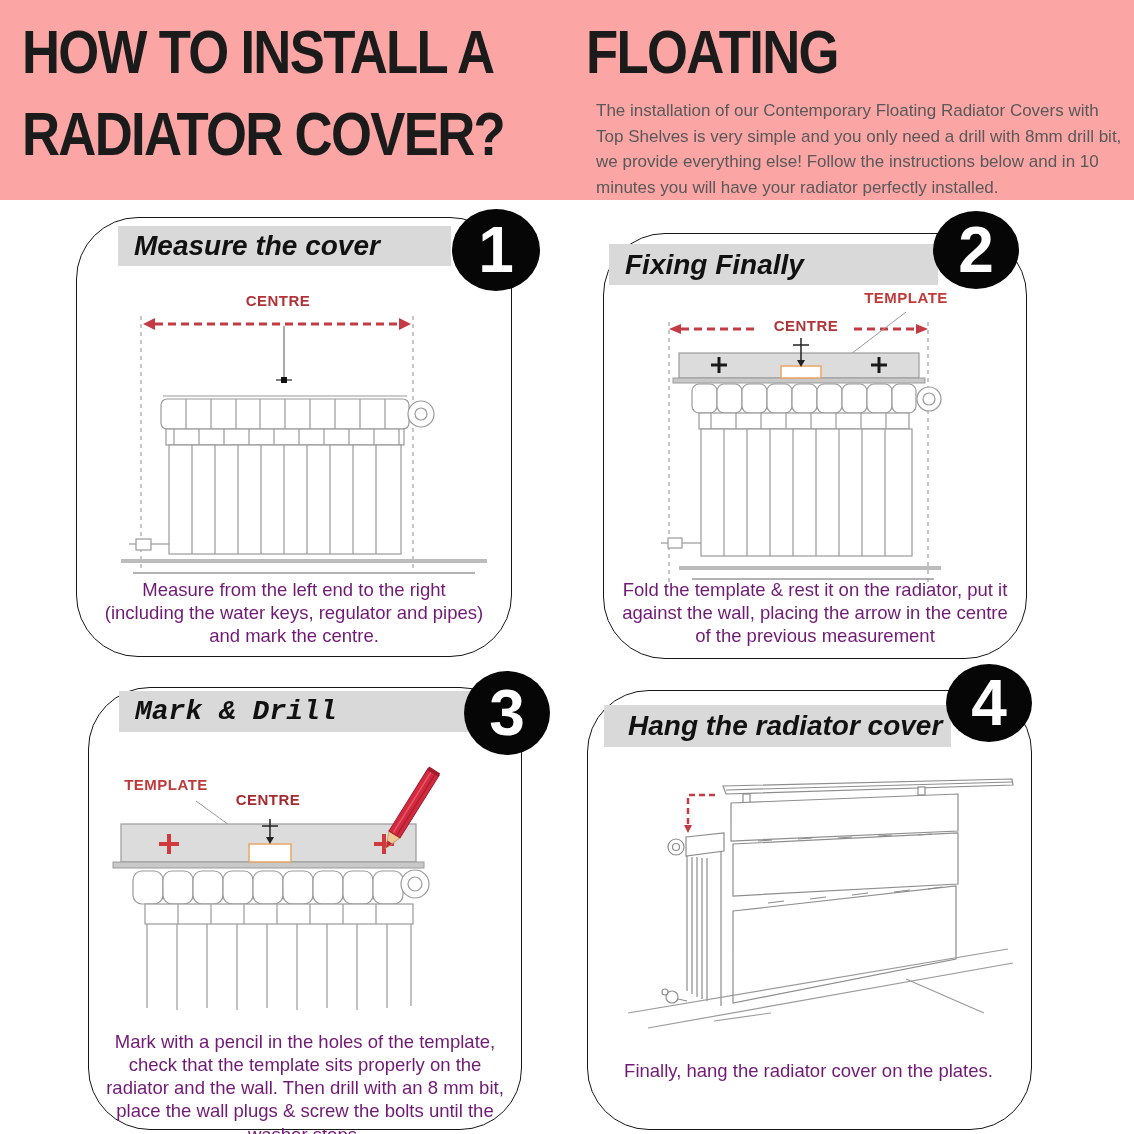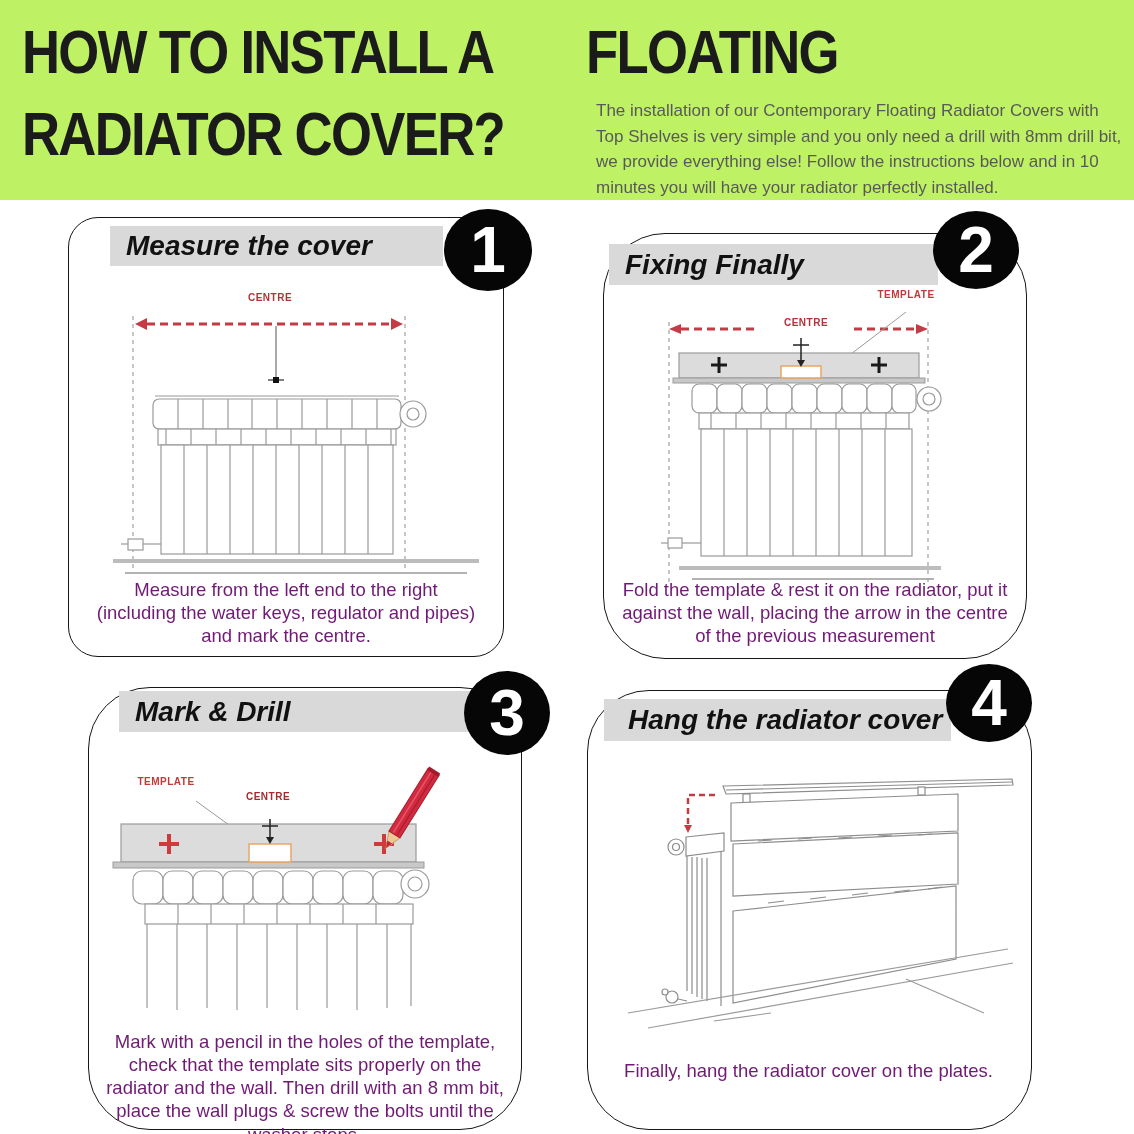--- a/index.html
+++ b/index.html
@@ -3,51 +3,51 @@
 <meta charset="utf-8">
 <style>
   html,body{margin:0;padding:0;}
   body{
     width:1134px;height:1134px;position:relative;overflow:hidden;
     background:#ffffff;
     font-family:"Liberation Sans","DejaVu Sans",sans-serif;
     -webkit-font-smoothing:antialiased;
   }
   
-  .hdr{position:absolute;left:0;top:0;width:1134px;height:200px;background:#bef264;}
+  .hdr{position:absolute;left:0;top:0;width:1134px;height:200px;background:#fca5a5;}
   .title{
     position:absolute;color:#1b1b1b;font-weight:700;font-size:62px;
     letter-spacing:-2px;white-space:nowrap;transform:scaleX(.85);transform-origin:left top;
   }
   .t1{left:22px;top:16px;}
   .t2{left:22px;top:98px;}
   .tf{left:586px;top:16px;}
   .intro{
     position:absolute;left:588px;top:90px;width:528px;margin:8px;
     font-size:17px;line-height:1.5;color:#595959;text-align:left;
   }
   
   .panel{position:absolute;background:#fff;border:1.5px solid #161616;border-radius:62px;}
-  .p1{left:68px; top:217px;width:434px;height:438px;border-radius:30px;}
+  .p1{left:76px; top:217px;width:434px;height:438px;}
   .p2{left:603px;top:233px;width:422px;height:424px;}
   .p3{left:88px; top:687px;width:432px;height:441px;}
   .p4{left:587px;top:690px;width:443px;height:438px;}
   .bar{
     position:absolute;background:#d9d9d9;display:flex;align-items:center;
     padding-left:16px;box-sizing:border-box;z-index:3;
   }
   .bar span{font-size:28px;font-weight:700;font-style:italic;color:#111;white-space:nowrap;}
   .badge{
     position:absolute;background:#060606;border-radius:50%;z-index:4;
     display:flex;align-items:center;justify-content:center;
   }
   .badge span{color:#fff;font-size:64px;font-weight:700;line-height:1;}
   .ill{position:absolute;left:0;top:0;z-index:1;}
   .rlabel{
-    position:absolute;z-index:2;font-size:10px;font-weight:700;color:#b03338;
+    position:absolute;z-index:2;font-size:15px;font-weight:700;color:#b03338;
     text-align:center;letter-spacing:.5px;
   }
   .caption{
     position:absolute;z-index:2;margin:0;text-align:center;
     font-size:18.5px;line-height:1.25;color:#701a75;
   }
 </style>
 </head>
 <body>
 
@@ -155,21 +155,21 @@
       <line x1="57" y1="309" x2="64" y2="309"></line>
     </g>
     <line x1="75" y1="334" x2="337" y2="334" stroke="#bcbcbc" stroke-width="4"></line>
     <line x1="88" y1="345" x2="330" y2="345" stroke="#9a9a9a" stroke-width="1.5"></line>
   </svg>
 
   <p class="caption" style="left:18px;right:18px;top:344px;">Fold the template &amp; rest it on the radiator, put it against the wall, placing the arrow in the centre of the previous measurement</p>
 </section>
 
 <section class="panel p3">
-  <div class="bar" style="left:30px;top:3px;width:406px;height:41px;">
+  <div class="bar" style="left:30px;top:3px;width:406px;height:41px;font-family:Liberation Mono, monospace;">
     <span>Mark &amp; Drill</span>
   </div>
   <div class="badge" style="left:375px;top:-17px;width:86px;height:84px;">
     <span>3</span>
   </div>
   <div class="rlabel" style="left:22px;top:88px;width:110px;color:#c03a3a;">TEMPLATE</div>
   <div class="rlabel" style="left:119px;top:103px;width:120px;color:#a32b30;">CENTRE</div>
 
   <svg class="ill" width="429" height="438" viewBox="0 0 429 438">
     <line x1="107" y1="113" x2="140" y2="137" stroke="#9a9a9a" stroke-width="1"></line>
@@ -209,21 +209,21 @@
       <path d="M58 236 V320 M88 236 V322 M118 236 V320 M148 236 V322 M178 236 V320 M208 236 V322 M238 236 V320 M268 236 V322 M298 236 V320 M322 236 V318" fill="none"></path>
       <circle cx="326" cy="196" r="14"></circle>
       <circle cx="326" cy="196" r="7"></circle>
     </g>
   </svg>
 
   <p class="caption" style="left:16px;right:16px;top:342px;">Mark with a pencil in the holes of the template, check that the template sits properly on the radiator and the wall. Then drill with an 8 mm bit, place the wall plugs &amp; screw the bolts until the washer stops.</p>
 </section>
 
 <section class="panel p4">
-  <div class="bar" style="left:16px;top:8px;width:347px;height:42px;padding-left:24px;">
+  <div class="bar" style="left:16px;top:14px;width:347px;height:42px;padding-left:24px;">
     <span>Hang the radiator cover</span>
   </div>
   <div class="badge" style="left:358px;top:-27px;width:86px;height:78px;">
     <span>4</span>
   </div>
 
   <svg class="ill" width="440" height="435" viewBox="0 0 440 435">
     <g fill="#ffffff" stroke="#8d8d8d" stroke-width="1.2">
 
       <polygon points="135,95 424,88 425,94 138,103"></polygon>

